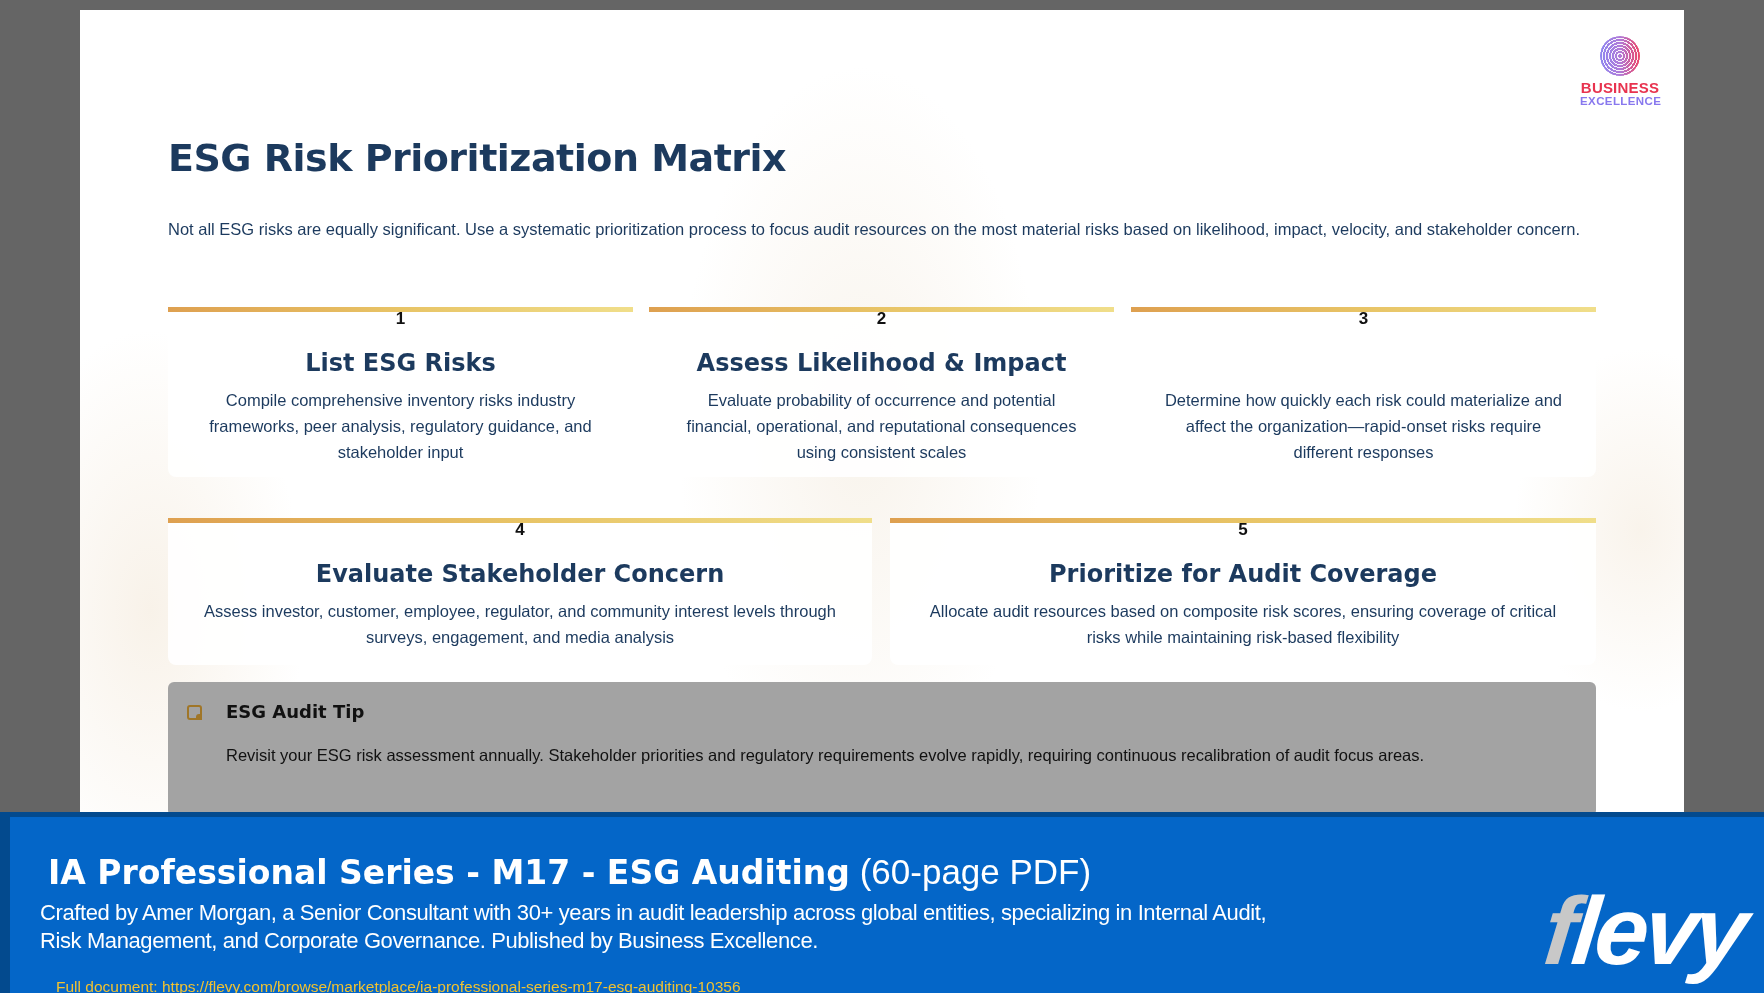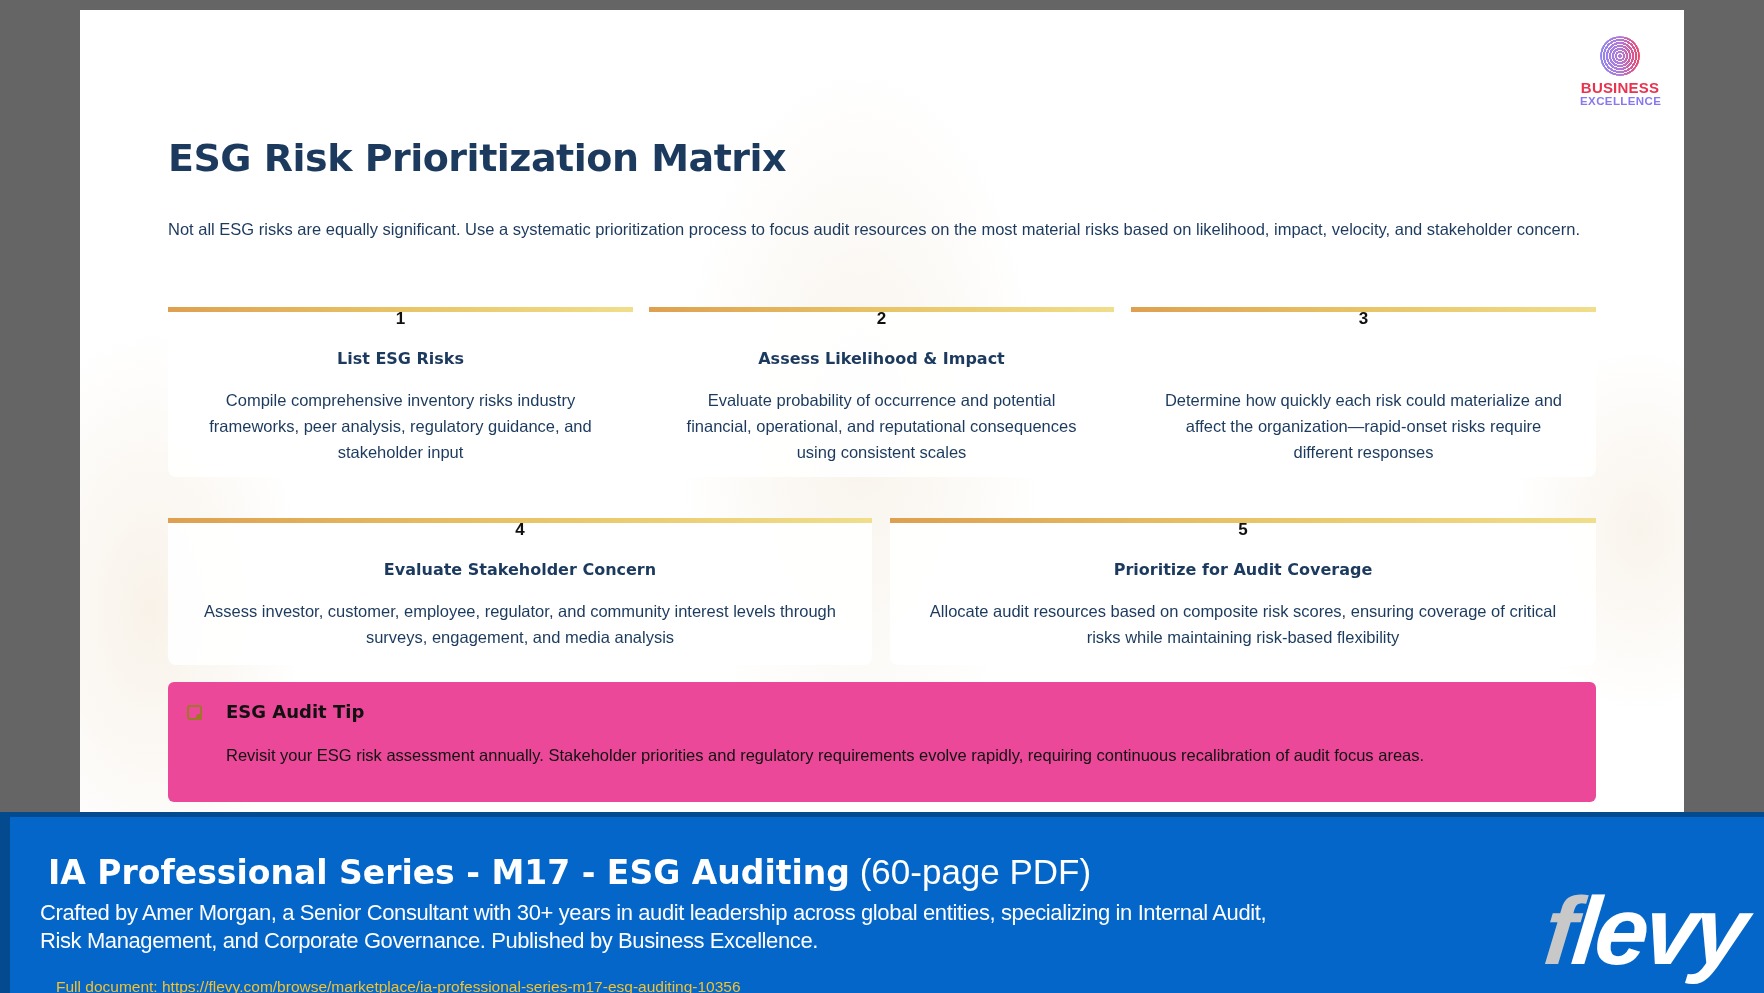--- a/index.html
+++ b/index.html
@@ -45,29 +45,29 @@
   .step .bar {
     position:absolute; left:0; right:0; top:0; height:5px;
     background:linear-gradient(90deg,#dea050 0%,#e8c466 50%,#f0de8a 100%);
   }
   .step .num {
     position:absolute; left:0; right:0; top:3px; font-weight:700; font-size:17px;
     color:#111; line-height:18px;
   }
   .step .h {
     margin:0; position:absolute; left:0; right:0; top:42px;
-    font-family:"DejaVu Sans", sans-serif; font-weight:700; font-size:16px; color:#1c3a5e;
+    font-family:"DejaVu Sans", sans-serif; font-weight:700; font-size:24px; color:#1c3a5e;
   }
   .step .d {
     margin:0; position:absolute; left:24px; right:24px; top:80px;
     font-size:16.5px; line-height:26px; color:#1c3a5e;
   }
   .tip {
-    position:absolute; left:88px; top:672px; width:1428px; height:120px;
-    background:#ec4899; border-radius:6px;
+    position:absolute; left:88px; top:672px; width:1428px; height:134px;
+    background:#a3a3a3; border-radius:6px;
   }
   .tip .ico {
     position:absolute; left:19px; top:23px; width:15px; height:15px;
     border:2px solid #a07628; border-radius:3px; box-sizing:border-box;
   }
   .tip .ico::after {
     content:""; position:absolute; right:-2px; bottom:-2px; width:6px; height:6px;
     background:#a07628; border-top-left-radius:3px;
   }
   .tip .h {

